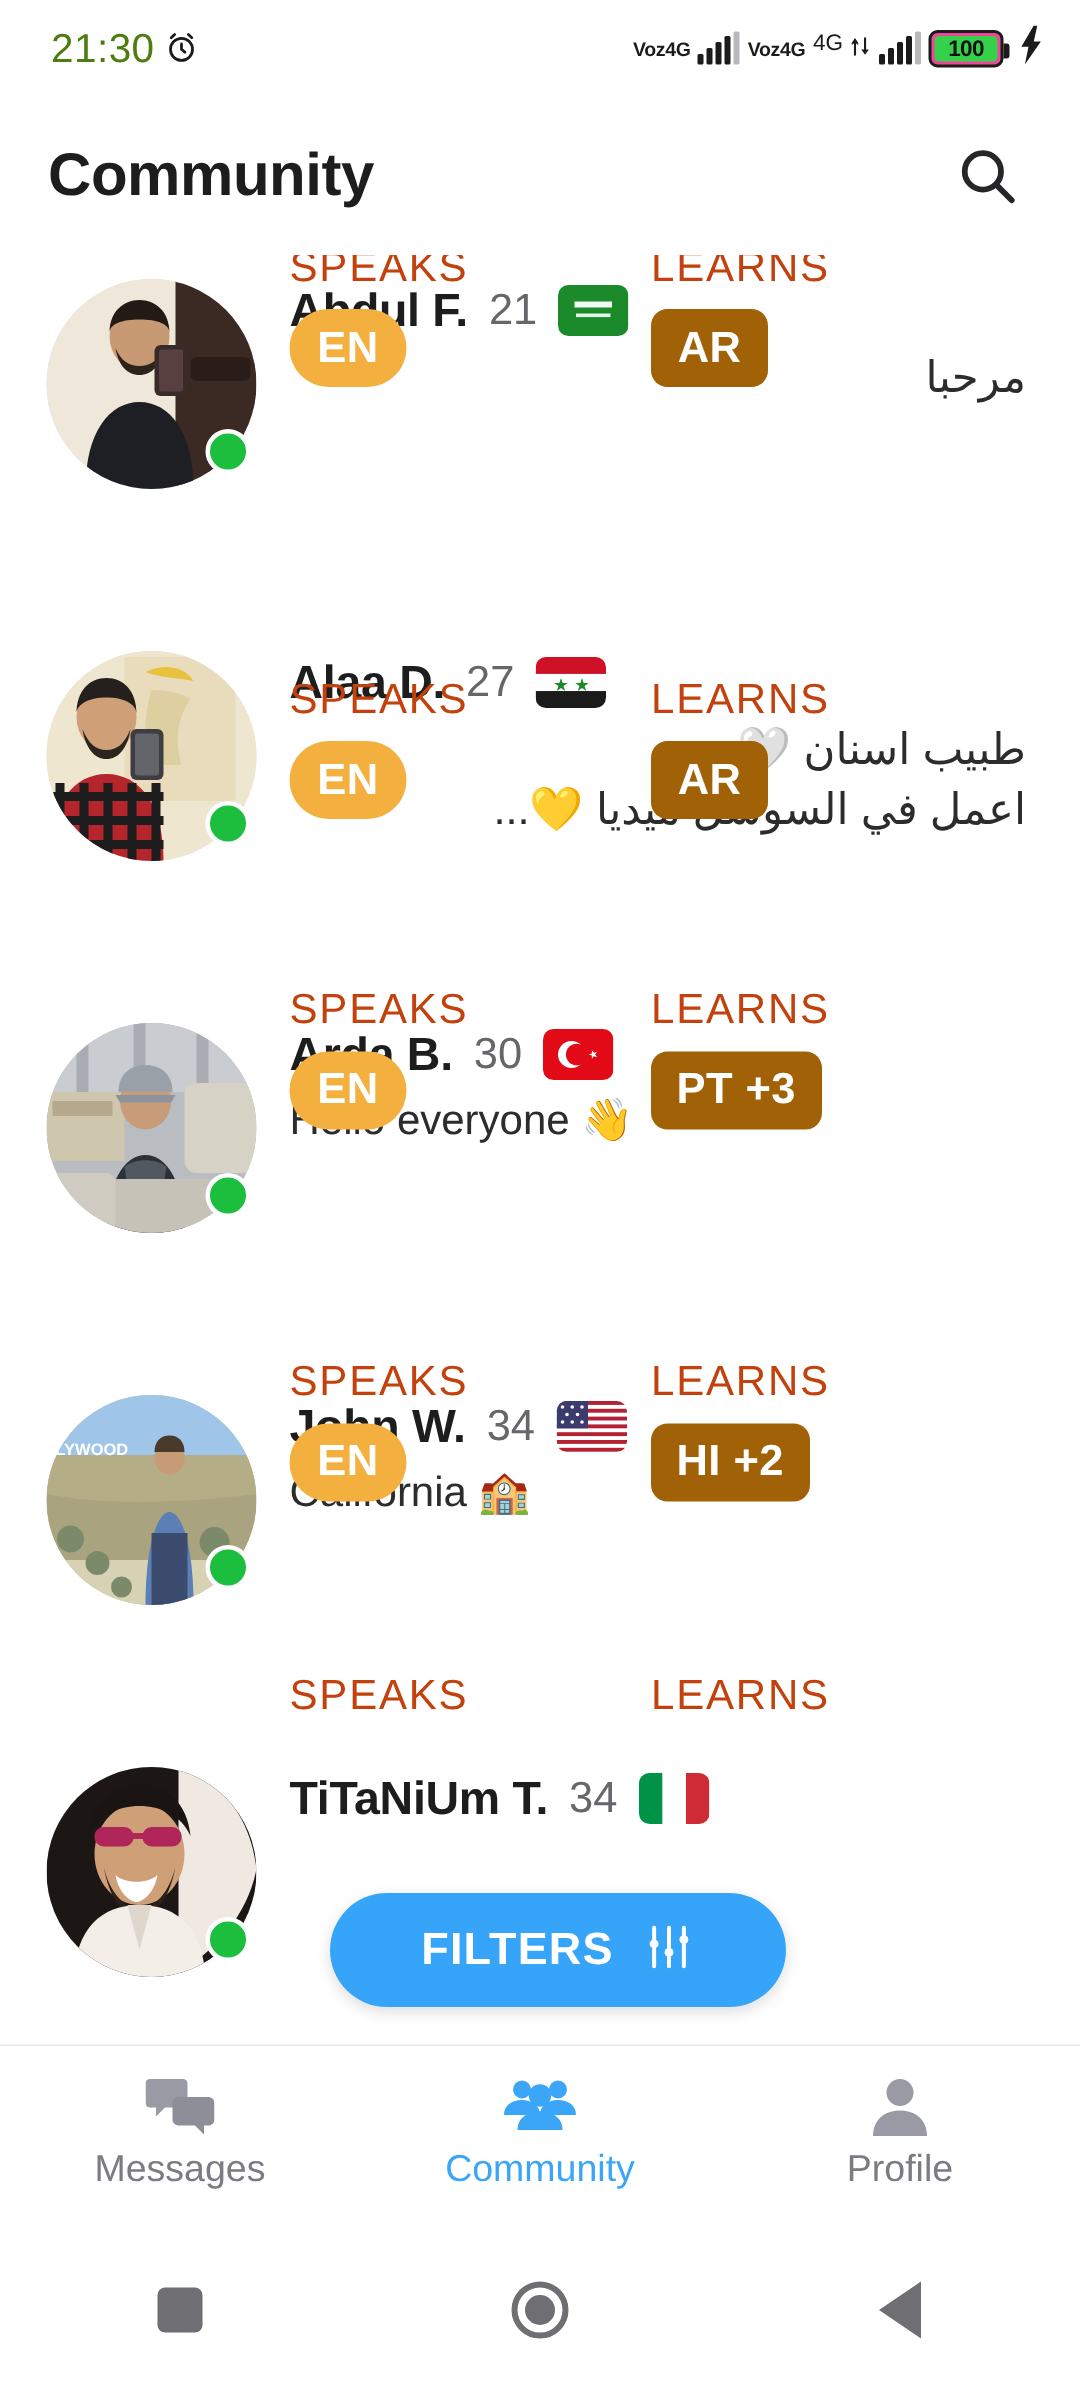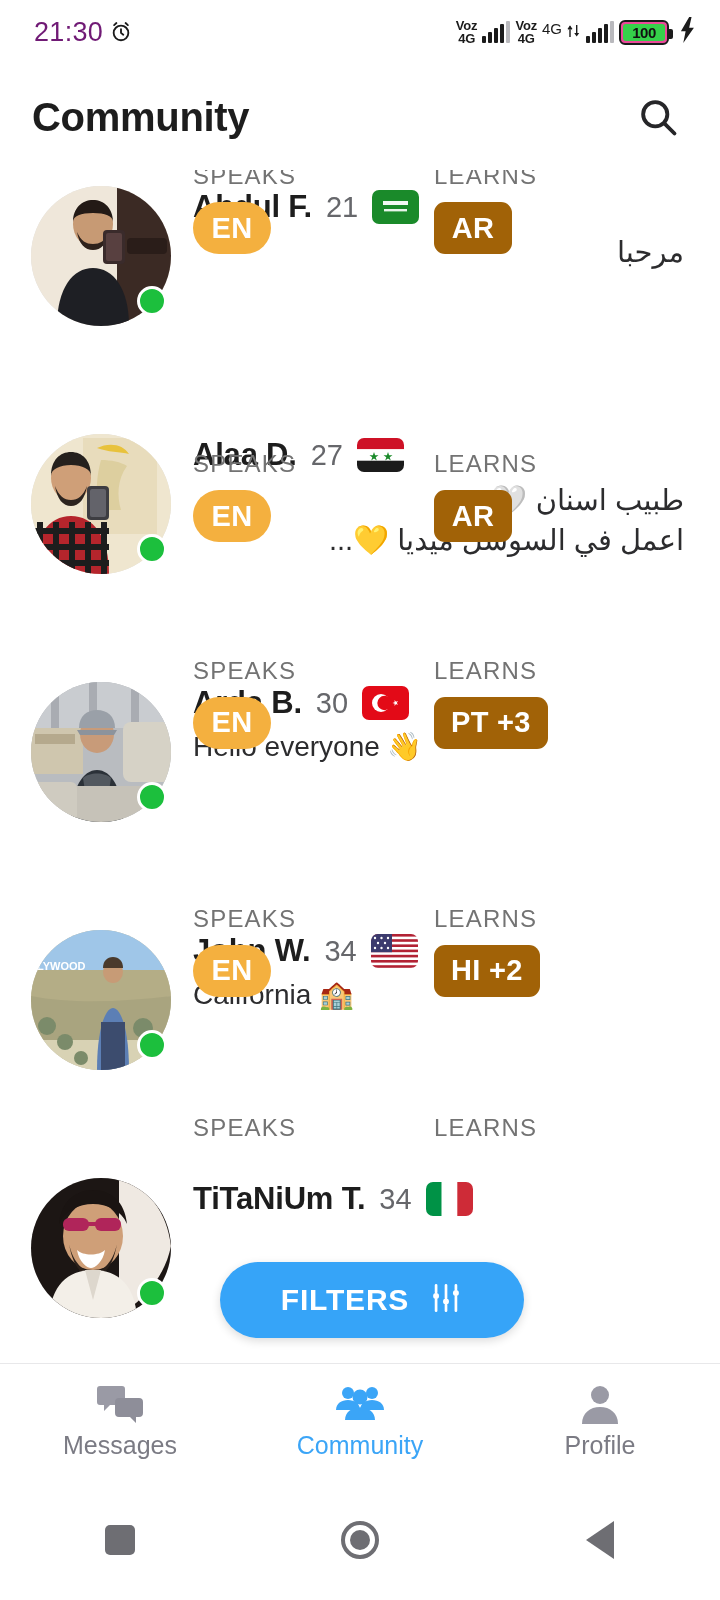--- a/index.html
+++ b/index.html
@@ -11,24 +11,24 @@
   }
   .phone { position: relative; width: 720px; height: 1600px; background:#fff; }
 
   
   .status-bar {
     position: absolute; top: 0; left: 0; width: 720px; height: 64px;
     display: flex; align-items: center; justify-content: space-between;
     padding: 0 24px 0 34px;
   }
   .sb-left { display: flex; align-items: center; gap: 7px; }
-  .sb-time { font-size: 27px; color: #701a75; font-weight: 400; letter-spacing: .3px;}
+  .sb-time { font-size: 27px; color: #4d7c0f; font-weight: 400; letter-spacing: .3px;}
   .alarm-ico { width: 22px; height: 22px; display:block; }
   .sb-right { display: flex; align-items: center; gap: 5px; }
-  .voz { display:flex; flex-direction:column; align-items:center; line-height:1.0;
+  .voz { display:flex; flex-direction:row; align-items:center; line-height:1.0;
          font-size:13px; font-weight:700; color:#1b1b1b; letter-spacing:-.2px;}
   .voz span { display:block; }
   .net4g { font-size: 15px; color:#1b1b1b; line-height:1; margin-bottom:7px;}
   .bars { display:flex; align-items:flex-end; gap:2px; height:22px; }
   .bars i { display:block; width:4px; background:#1b1b1b; border-radius:1px;}
   .bars i.b1{height:7px;} .bars i.b2{height:11px;} .bars i.b3{height:15px;}
   .bars i.b4{height:19px;} .bars i.b5{height:22px; background:#b9b9bd;}
   .grp { display:flex; align-items:flex-end; gap:3px; }
   .datarrows { display:flex; align-items:flex-end; gap:1px; height:12px; margin-right:1px;}
   .battery {
@@ -79,21 +79,21 @@
   .flag svg{display:block;width:47px;height:34px;}
 
   .msg { font-size:28px; color:#2c2c2e; line-height:1.38; }
   .msg.ltr { text-align:left; }
   .msg.rtl { text-align:right; direction:rtl; font-size:29px; }
 
   .langs { position:absolute; left:0; right:0; bottom:0; height:110px; }
   .lang-col { position:absolute; top:0; }
   .lang-col.speaks { left:0; }
   .lang-col.learns { left:241px; }
-  .lang-label { font-size:24px; color:#737373; letter-spacing:1.2px; font-weight:400;}
+  .lang-label { font-size:28px; color:#c2410c; letter-spacing:1.2px; font-weight:400;}
   .badge {
     margin-top:12px; display:inline-flex; align-items:center; justify-content:center;
     height:52px; min-width:78px; padding:0 17px; border-radius:11px;
     color:#fff; font-size:29px; font-weight:700; letter-spacing:.3px;
   }
   .badge.en { background:#f4b03f;border-radius:26px; }
   .badge.ar { background:#a16207; }
 
   
   .filters-fab{

